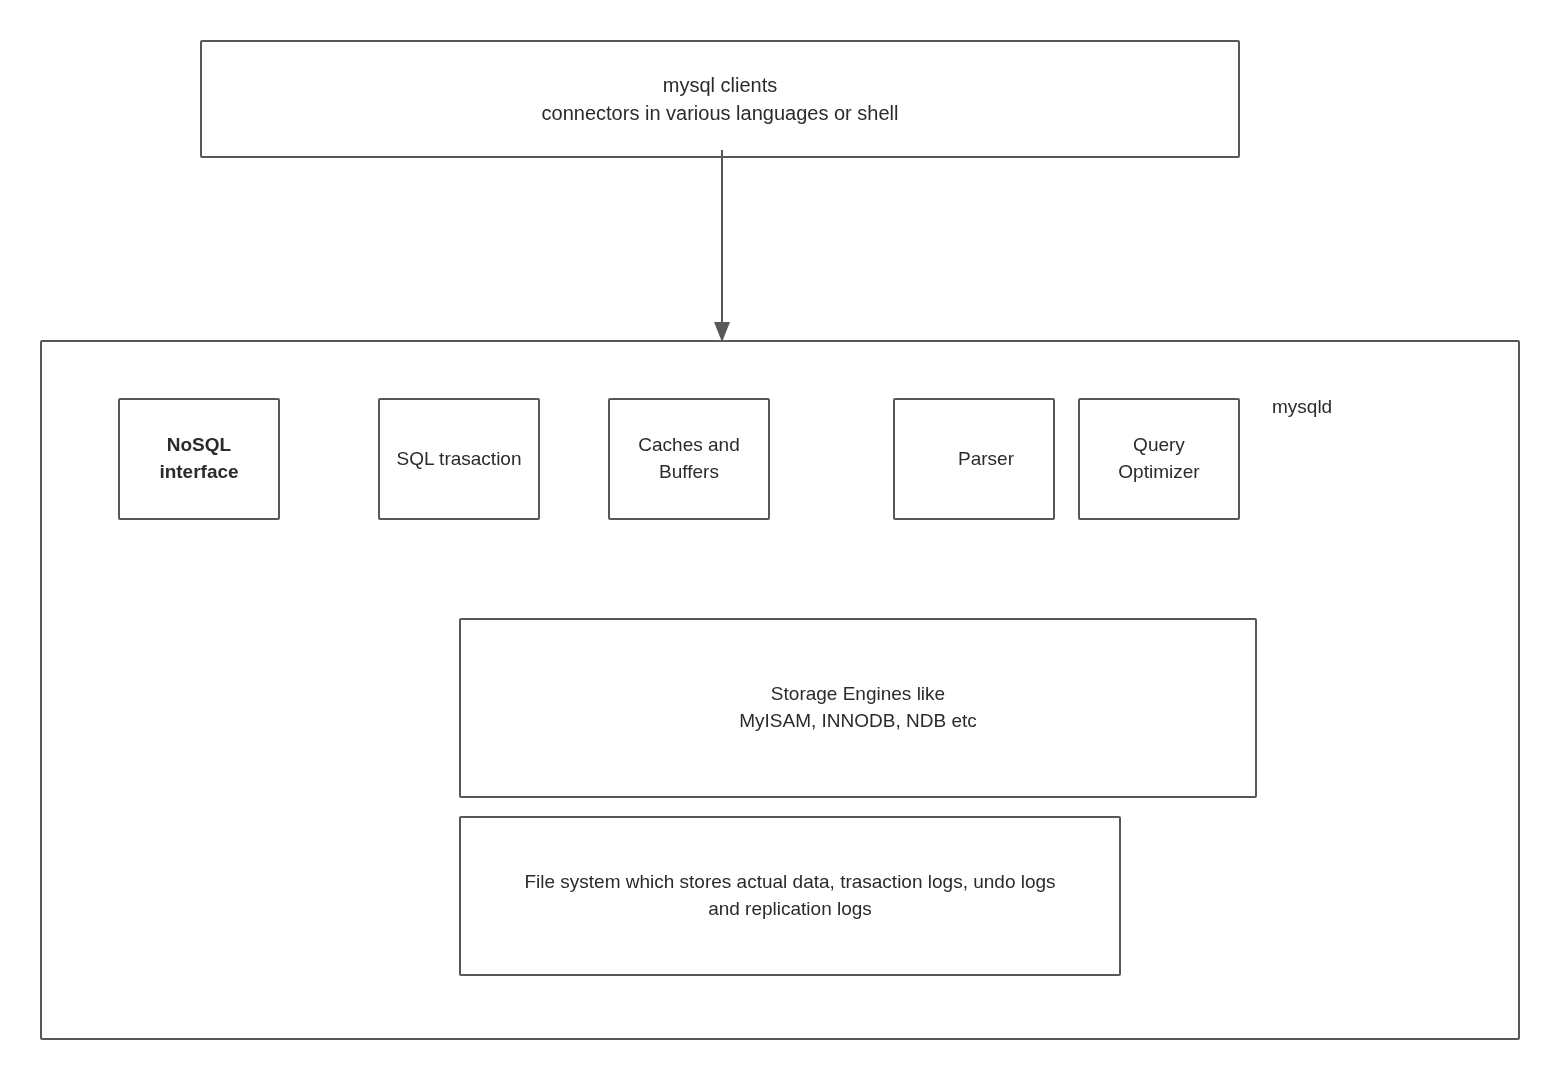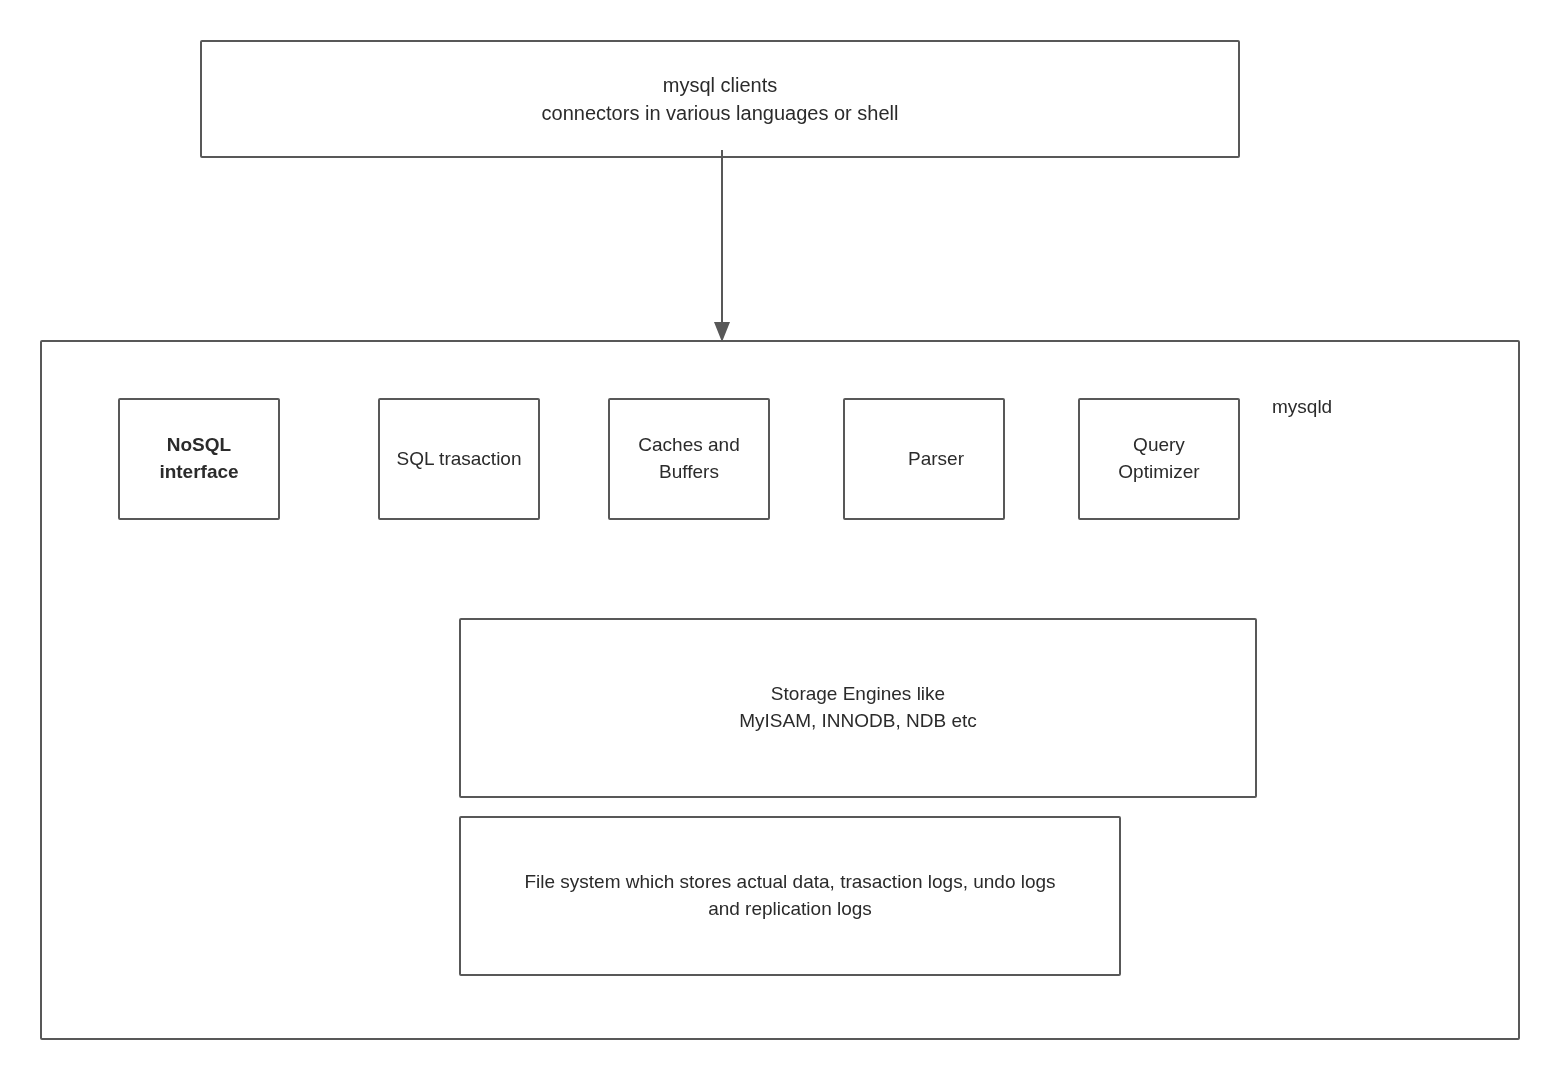--- a/index.html
+++ b/index.html
@@ -61,21 +61,21 @@
   
   .component {
     top: 398px;
     width: 162px;
     height: 122px;
     font-size: 19px;
   }
   #comp-0 { left: 118px; font-weight: bold; }
   #comp-1 { left: 378px; }
   #comp-2 { left: 608px; }
-  #comp-3 { left: 843px; padding-left: 24px; }
+  #comp-3 { left: 893px; padding-left: 24px; }
   #comp-4 { left: 1078px; }
 
   
   #storage-box {
     left: 459px;
     top: 618px;
     width: 798px;
     height: 180px;
     font-size: 19px;
   }

